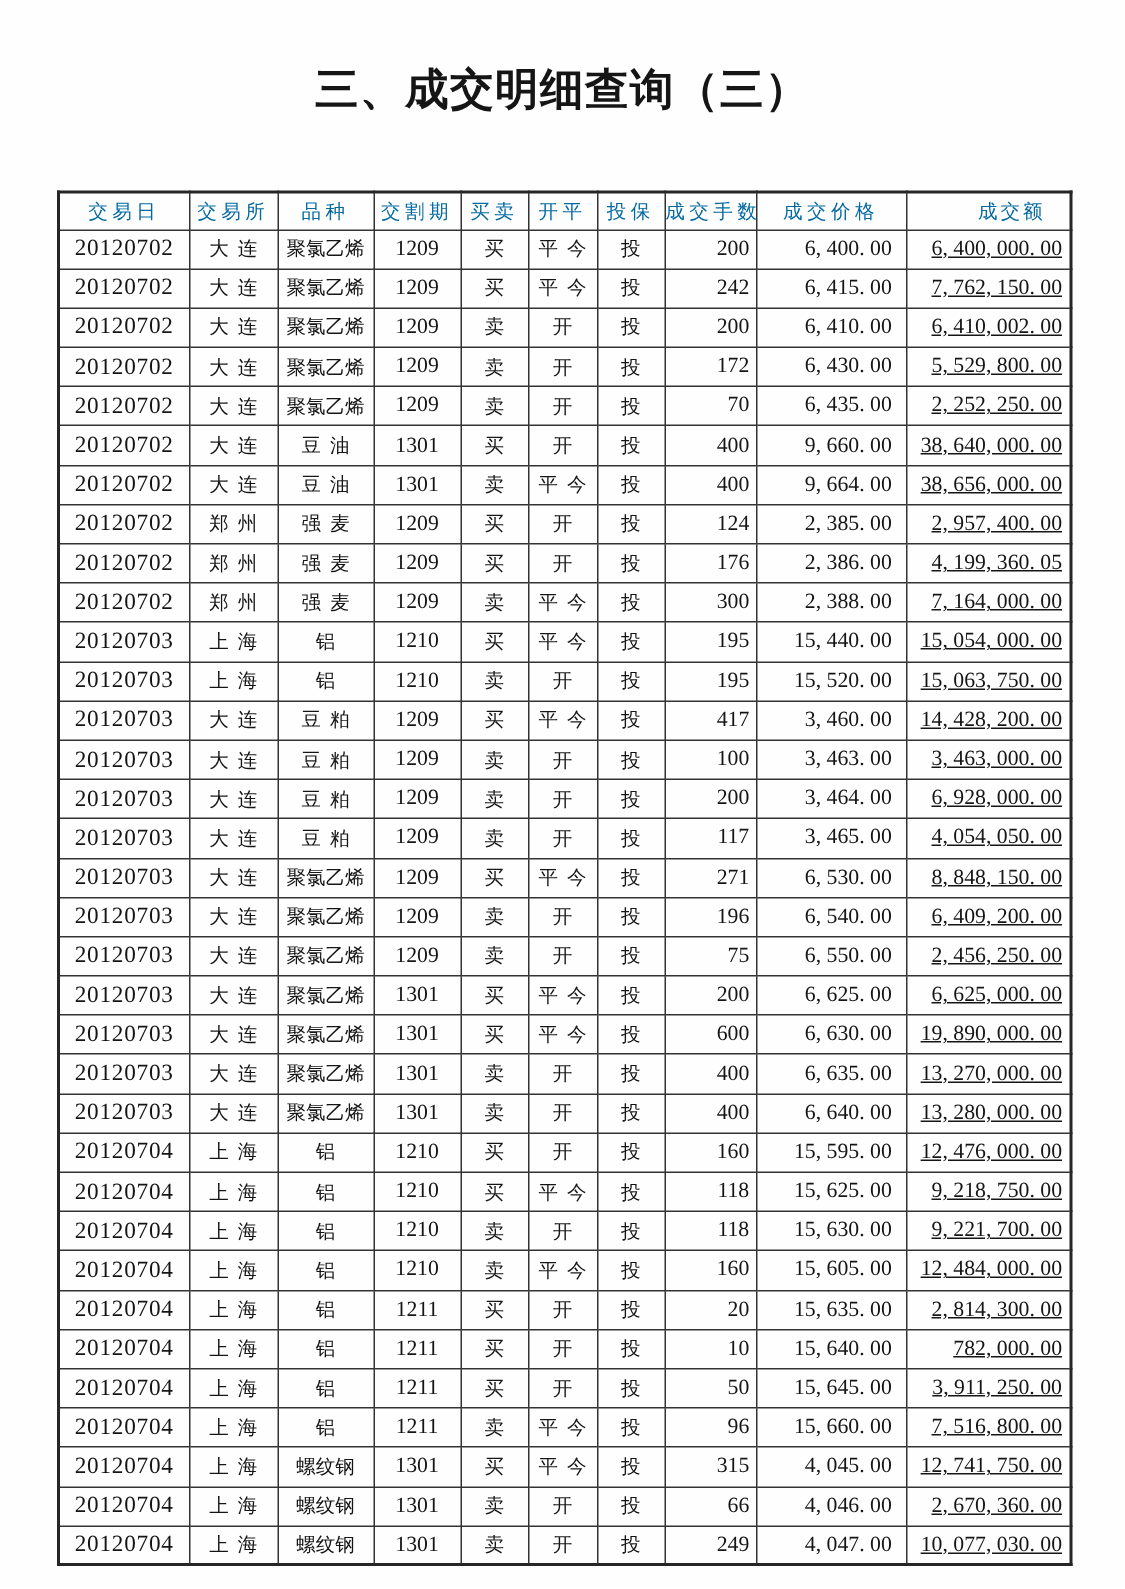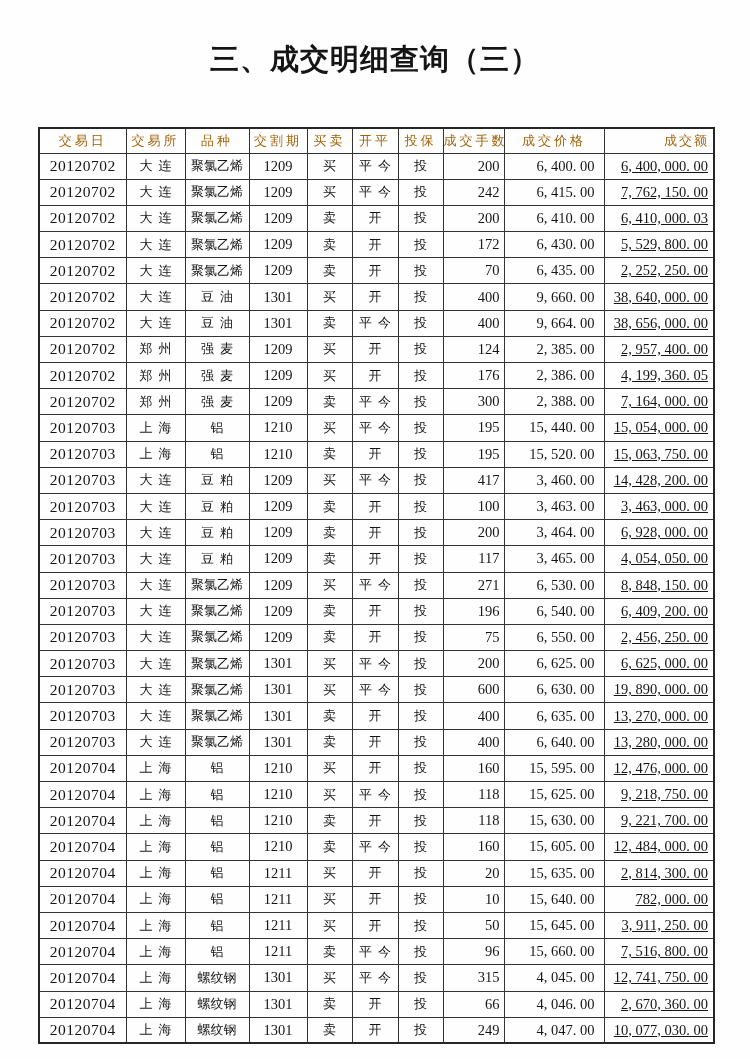--- a/index.html
+++ b/index.html
@@ -26,31 +26,31 @@
   }
   .grid th,.grid td{
     border:1px solid #333333;
     padding:0;
     overflow:hidden;white-space:nowrap;
     vertical-align:middle;
     font-weight:normal;
   }
   .grid thead tr{height:25px;}
   .grid tbody tr{height:26.2px;}
-  .grid th{font-size:13px;letter-spacing:3px;color:#a16207;}
+  .grid th{font-size:13px;letter-spacing:3px;color:#0369a1;}
   .grid td{font-size:14.5px;}
   .c{text-align:center;}
   .r{text-align:right;}
   td.cjk{font-size:13px;}
   td.spread{letter-spacing:6px;padding-left:6px;}
   td.col-0{font-size:15.5px;letter-spacing:0.5px;}
   td.col-7{padding-right:4px;}
   td.col-8{padding-right:9px;}
   td.col-9{padding-right:5px;text-decoration:underline;}
-  th.col-9{letter-spacing:2px;padding-right:4px;margin-top:40px;}
+  th.col-9{letter-spacing:2px;padding-right:16px;margin-top:40px;}
 </style>
 </head>
 <body>
 
 <div class="page">
   <div class="title">
     <span>三、成交明细查询（三）</span>
   </div>
 
   <table class="grid">
@@ -108,21 +108,21 @@
         <tr>
           <td class="c col-0">20120702</td>
           <td class="c col-1 cjk spread">大连</td>
           <td class="c col-2 cjk">聚氯乙烯</td>
           <td class="c col-3">1209</td>
           <td class="c col-4 cjk spread">卖</td>
           <td class="c col-5 cjk spread">开</td>
           <td class="c col-6 cjk spread">投</td>
           <td class="r col-7">200</td>
           <td class="r col-8">6, 410. 00</td>
-          <td class="r col-9">6, 410, 000. 03</td>
+          <td class="r col-9">6, 410, 002. 00</td>
         </tr>
         <tr>
           <td class="c col-0">20120702</td>
           <td class="c col-1 cjk spread">大连</td>
           <td class="c col-2 cjk">聚氯乙烯</td>
           <td class="c col-3">1209</td>
           <td class="c col-4 cjk spread">卖</td>
           <td class="c col-5 cjk spread">开</td>
           <td class="c col-6 cjk spread">投</td>
           <td class="r col-7">172</td>

